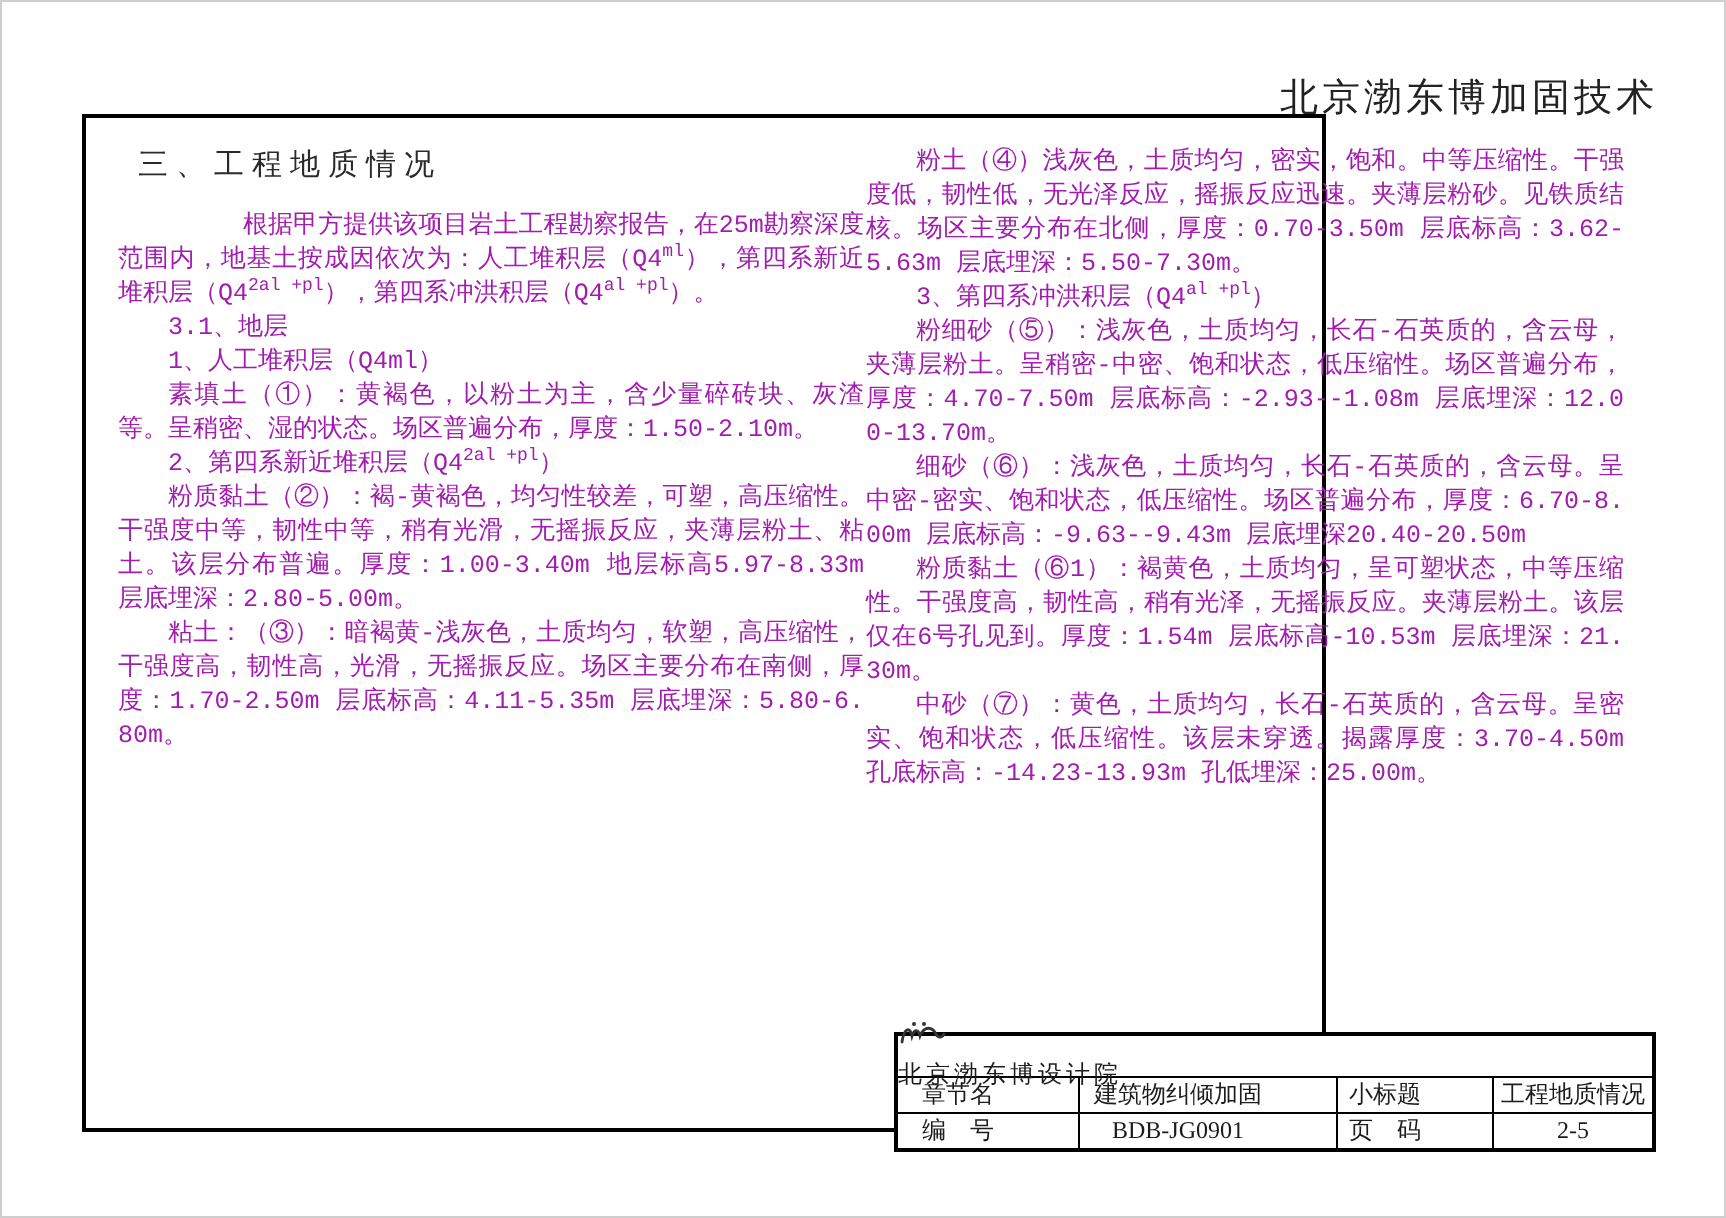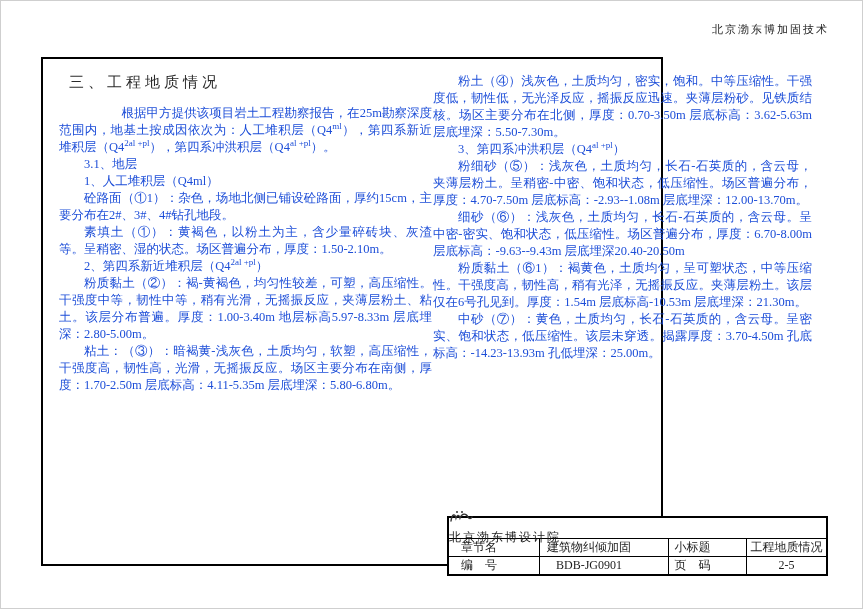--- a/index.html
+++ b/index.html
@@ -2,37 +2,37 @@
 <html><head>
 <meta charset="utf-8">
 <style>
   html,body { margin:0; padding:0; background:#e8e8e8; }
   .page {
     position:relative; width:863px; height:609px; background:#ffffff;
     font-family:"Liberation Serif","DejaVu Serif",serif; color:#1c1c1c;
     overflow:hidden; box-shadow:0 0 0 1px #cfcfcf inset;
   }
   .page-header {
-    position:absolute; top:22px; right:34px;
-    font-size:11px; letter-spacing:2px; color:#222; white-space:nowrap;
+    position:absolute; top:36px; right:34px;
+    font-size:19px; letter-spacing:2px; color:#222; white-space:nowrap;
   }
   .content-box {
     position:absolute; left:41px; top:57px; width:622px; height:509px;
     border:2px solid #000; box-sizing:border-box; background:#fff;
   }
   .col { position:absolute; }
   .col-left  { left:16px;  top:6px;  width:373px; }
   .col-right { left:390px; top:14px; width:379px; }
   .sec-title {
     font-size:15px; font-weight:normal; letter-spacing:4px;
     margin:8px 0 13px 10px; color:#2a2a2a;
   }
   .para {
     margin:0; font-size:12.5px; line-height:17px; text-align:justify;
-    text-indent:2em; word-break:break-all; color:#1d4ed8;
+    text-indent:2em; word-break:break-all; color:#a21caf;font-family:Liberation Mono, monospace;
   }
   .col-left .para:first-child { text-indent:5em; }
   .para sup { font-size:9px; line-height:0; letter-spacing:0; }
   .title-block {
     position:absolute; left:447px; top:516px; width:381px;
     border:2px solid #000; background:#fff; box-sizing:border-box; z-index:3;
     font-size:12px;
   }
   .tb-head {
     display:flex; justify-content:center; gap:6px;
@@ -59,21 +59,20 @@
   <div class="page-header">北京渤东博加固技术</div>
 
   <div class="content-box">
 
     <div class="col col-left">
       <h2 class="sec-title">三、工程地质情况</h2>
       <div id="left-paras">
           <p class="para"><span>根据甲方提供该项目岩土工程勘察报告，在25m勘察深度范围内，地基土按成因依次为：人工堆积层（Q4</span><sup>ml</sup><span>），第四系新近堆积层（Q4</span><sup>2al +pl</sup><span>），第四系冲洪积层（Q4</span><sup>al +pl</sup><span>）。</span></p>
           <p class="para"><span>3.1、地层</span></p>
           <p class="para"><span>1、人工堆积层（Q4ml）</span></p>
-          <p class="para"><span>砼路面（①1）：杂色，场地北侧已铺设砼路面，厚约15cm，主要分布在2#、3#、4#钻孔地段。</span></p>
           <p class="para"><span>素填土（①）：黄褐色，以粉土为主，含少量碎砖块、灰渣等。呈稍密、湿的状态。场区普遍分布，厚度：1.50-2.10m。</span></p>
           <p class="para"><span>2、第四系新近堆积层（Q4</span><sup>2al +pl</sup><span>）</span></p>
           <p class="para"><span>粉质黏土（②）：褐-黄褐色，均匀性较差，可塑，高压缩性。干强度中等，韧性中等，稍有光滑，无摇振反应，夹薄层粉土、粘土。该层分布普遍。厚度：1.00-3.40m  地层标高5.97-8.33m  层底埋深：2.80-5.00m。</span></p>
           <p class="para"><span>粘土：（③）：暗褐黄-浅灰色，土质均匀，软塑，高压缩性，干强度高，韧性高，光滑，无摇振反应。场区主要分布在南侧，厚度：1.70-2.50m  层底标高：4.11-5.35m  层底埋深：5.80-6.80m。</span></p>
         </div>
     </div>
 
     <div class="col col-right">
       <div id="right-paras">
           <p class="para"><span>粉土（④）浅灰色，土质均匀，密实，饱和。中等压缩性。干强度低，韧性低，无光泽反应，摇振反应迅速。夹薄层粉砂。见铁质结核。场区主要分布在北侧，厚度：0.70-3.50m  层底标高：3.62-5.63m  层底埋深：5.50-7.30m。</span></p>

